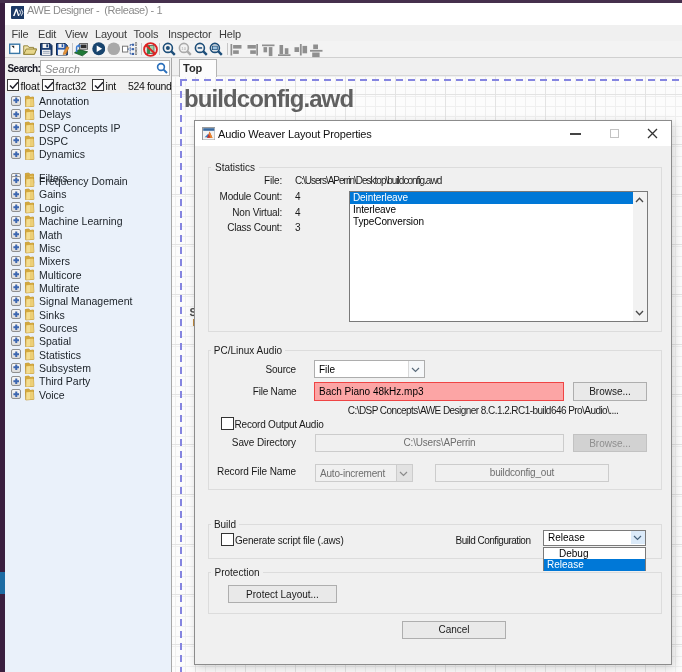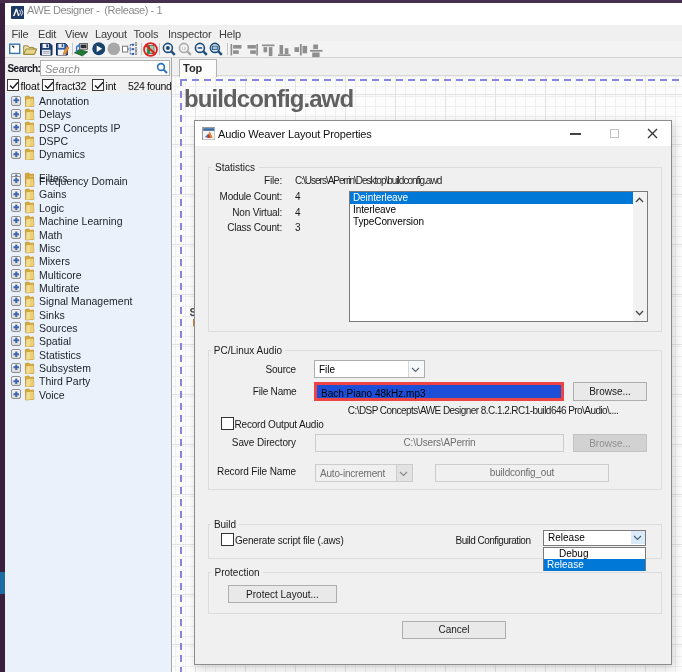--- a/index.html
+++ b/index.html
@@ -519,21 +519,21 @@
       <div class="abs" style="left:16px;top:224px;width:74px;font-size:10px;color:#1a1a1a;background:#f0f0f0;text-align:center;">PC/Linux Audio</div>
   <div class="abs" style="left:0;top:243px;width:101px;text-align:right;font-size:10px;letter-spacing:-0.2px;color:#1a1a1a;white-space:nowrap;">Source</div>
   <div class="abs" style="left:119px;top:239px;width:111px;height:18px;background:#fff;border:1px solid #adadad;">
   <div style="position:absolute;left:4px;top:2.5px;font-size:10px;color:#000;">File</div>
   <div style="position:absolute;right:0;top:0;width:16px;height:16px;background:#f6f8fa;border-left:1px solid #d9d9d9;"></div>
   <svg style="position:absolute;right:4px;top:6px;" width="9" height="6" viewBox="0 0 9 6">
           <path d="M1 1 L4.5 4.5 L8 1" stroke="#5a6b7a" stroke-width="1.2" fill="none"></path>
         </svg>
 </div>
   <div class="abs" style="left:0;top:265px;width:101.5px;text-align:right;font-size:10px;letter-spacing:-0.2px;color:#1a1a1a;white-space:nowrap;">File Name</div>
-  <div class="abs" style="left:119px;top:261px;width:250px;height:18.5px;background:#1d4ed8;border:3px solid #ef4444;">
+  <div class="abs" style="left:119px;top:261px;width:250px;height:18.5px;background:#fca5a5;border:1px solid #ef4444;">
   <div style="position:absolute;left:4px;top:3px;font-size:10px;color:#000;">Bach Piano 48kHz.mp3</div>
 </div>
   <div class="abs btn" style="left:378px;top:261px;width:74px;height:19px;">Browse...</div>
   <div class="abs" style="left:148px;top:283.5px;width:280px;text-align:center;font-size:10px;letter-spacing:-0.55px;color:#1a1a1a;white-space:nowrap;">C:\DSP Concepts\AWE Designer 8.C.1.2.RC1-build646 Pro\Audio\....</div>
   <span class="abs" style="left:25.5px;top:295.5px;width:13px;height:13px;background:#fff;border:1px solid #333;"></span>
   <div class="abs" style="left:39.5px;top:297.5px;font-size:10px;letter-spacing:-0.2px;color:#1a1a1a;white-space:nowrap;">Record Output Audio</div>
   <div class="abs" style="left:0;top:315.5px;width:101px;text-align:right;font-size:10px;letter-spacing:-0.1px;color:#1a1a1a;white-space:nowrap;">Save Directory</div>
   <div class="abs" style="left:120px;top:313px;width:249px;height:17.5px;background:#f0f0f0;border:1px solid #cccccc;text-align:center;font-size:10px;color:#6e6e6e;line-height:15.5px;letter-spacing:-0.2px;">C:\Users\APerrin</div>
   <div class="abs btndis" style="left:378px;top:313px;width:74px;height:18px;">Browse...</div>
   <div class="abs" style="left:0;top:345px;width:101px;text-align:right;font-size:10px;letter-spacing:-0.1px;color:#1a1a1a;white-space:nowrap;">Record File Name</div>

